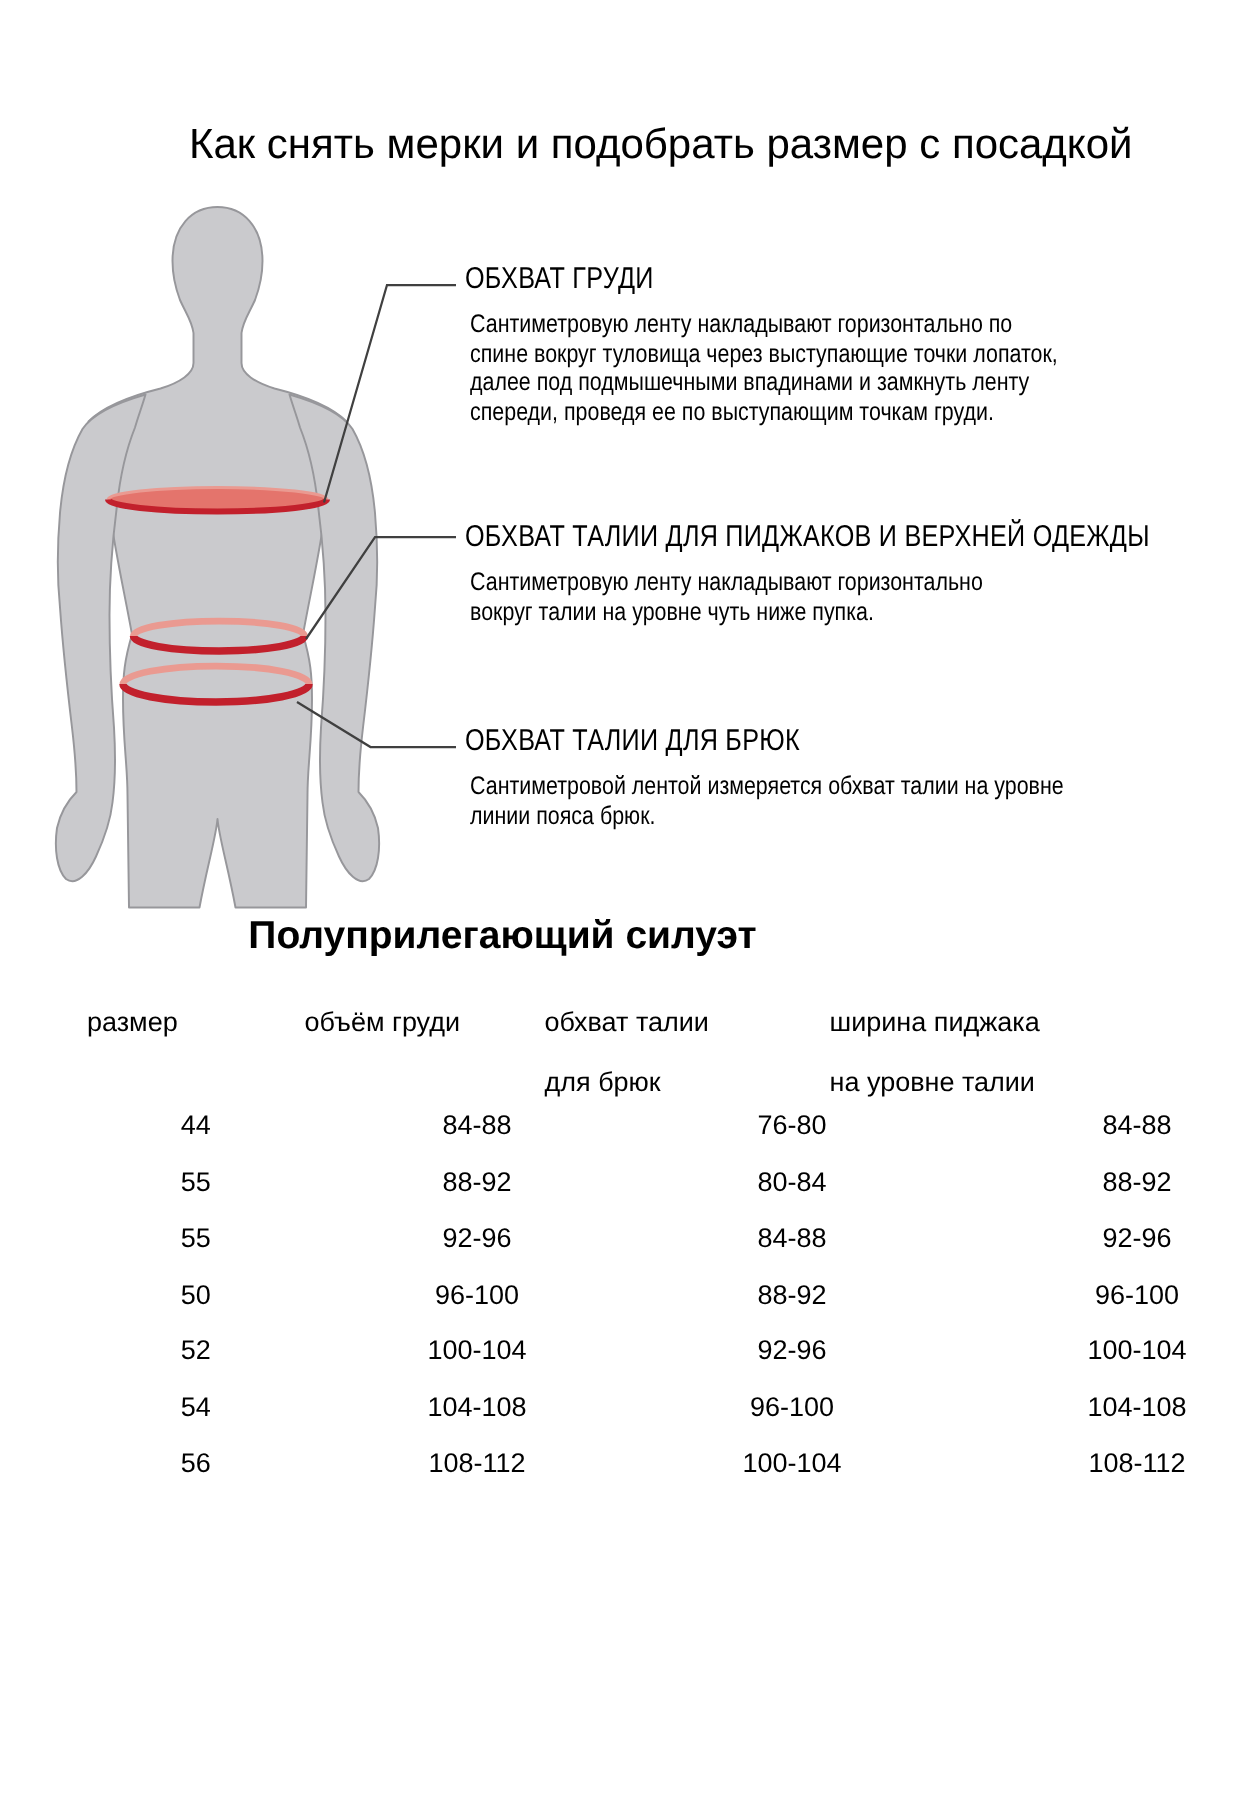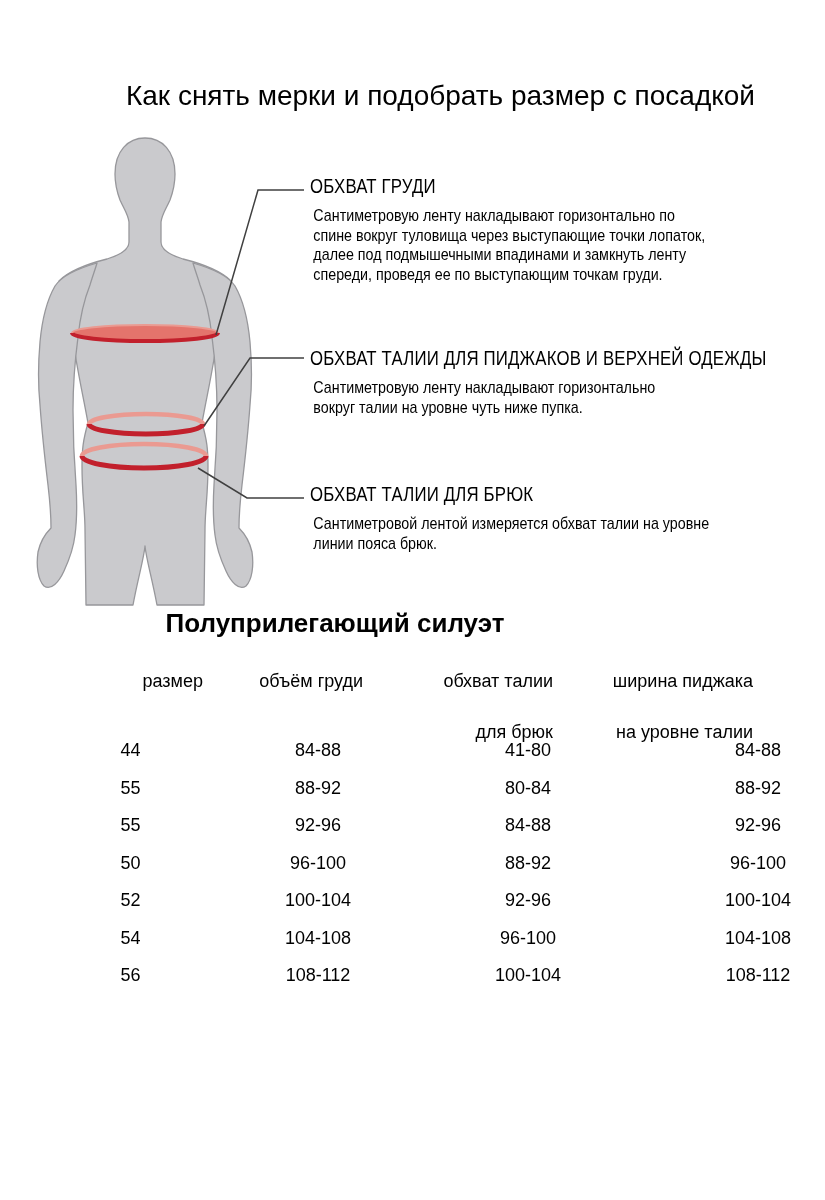--- a/index.html
+++ b/index.html
@@ -33,23 +33,23 @@
   .table-title{
     position:absolute;top:608px;left:0;width:670px;
     text-align:center;font-size:26px;font-weight:700;line-height:30px;
     white-space:nowrap;
   }
   .size-table{
     position:absolute;top:668px;left:58px;width:695px;
     font-size:18px;
   }
   .tbl-header{display:grid;grid-template-columns:145px 160px 190px 200px;height:64px;}
-  .tbl-header .hcell{text-align:right;padding-top:4px;}
+  .tbl-header .hcell{text-align:left;padding-top:4px;}
   .tbl-header .hline1{line-height:19px;}
-  .tbl-header .hline2{line-height:19px;margin-top:32px;}
+  .tbl-header .hline2{line-height:19px;margin-top:21px;}
   .tbl-row{display:grid;grid-template-columns:145px 160px 190px 200px;height:37.5px;align-items:center;gap:35px;}
   .tbl-row .cell{text-align:center;line-height:19px;}
 </style>
 </head>
 <body>
 
 <div class="page-title">Как снять мерки и подобрать размер с посадкой</div>
 
 <svg class="figure-svg" width="310" height="480" viewBox="0 0 310 480">
 
@@ -180,21 +180,21 @@
     </div>
     <div class="hcell">
       <div class="hline1">ширина пиджака</div>
       <div class="hline2">на уровне талии</div>
     </div>
   </div>
 
   <div class="tbl-row">
     <div class="cell">44</div>
     <div class="cell">84-88</div>
-    <div class="cell">41-80</div>
+    <div class="cell">76-80</div>
     <div class="cell">84-88</div>
   </div>
   <div class="tbl-row">
     <div class="cell">55</div>
     <div class="cell">88-92</div>
     <div class="cell">80-84</div>
     <div class="cell">88-92</div>
   </div>
   <div class="tbl-row">
     <div class="cell">55</div>

